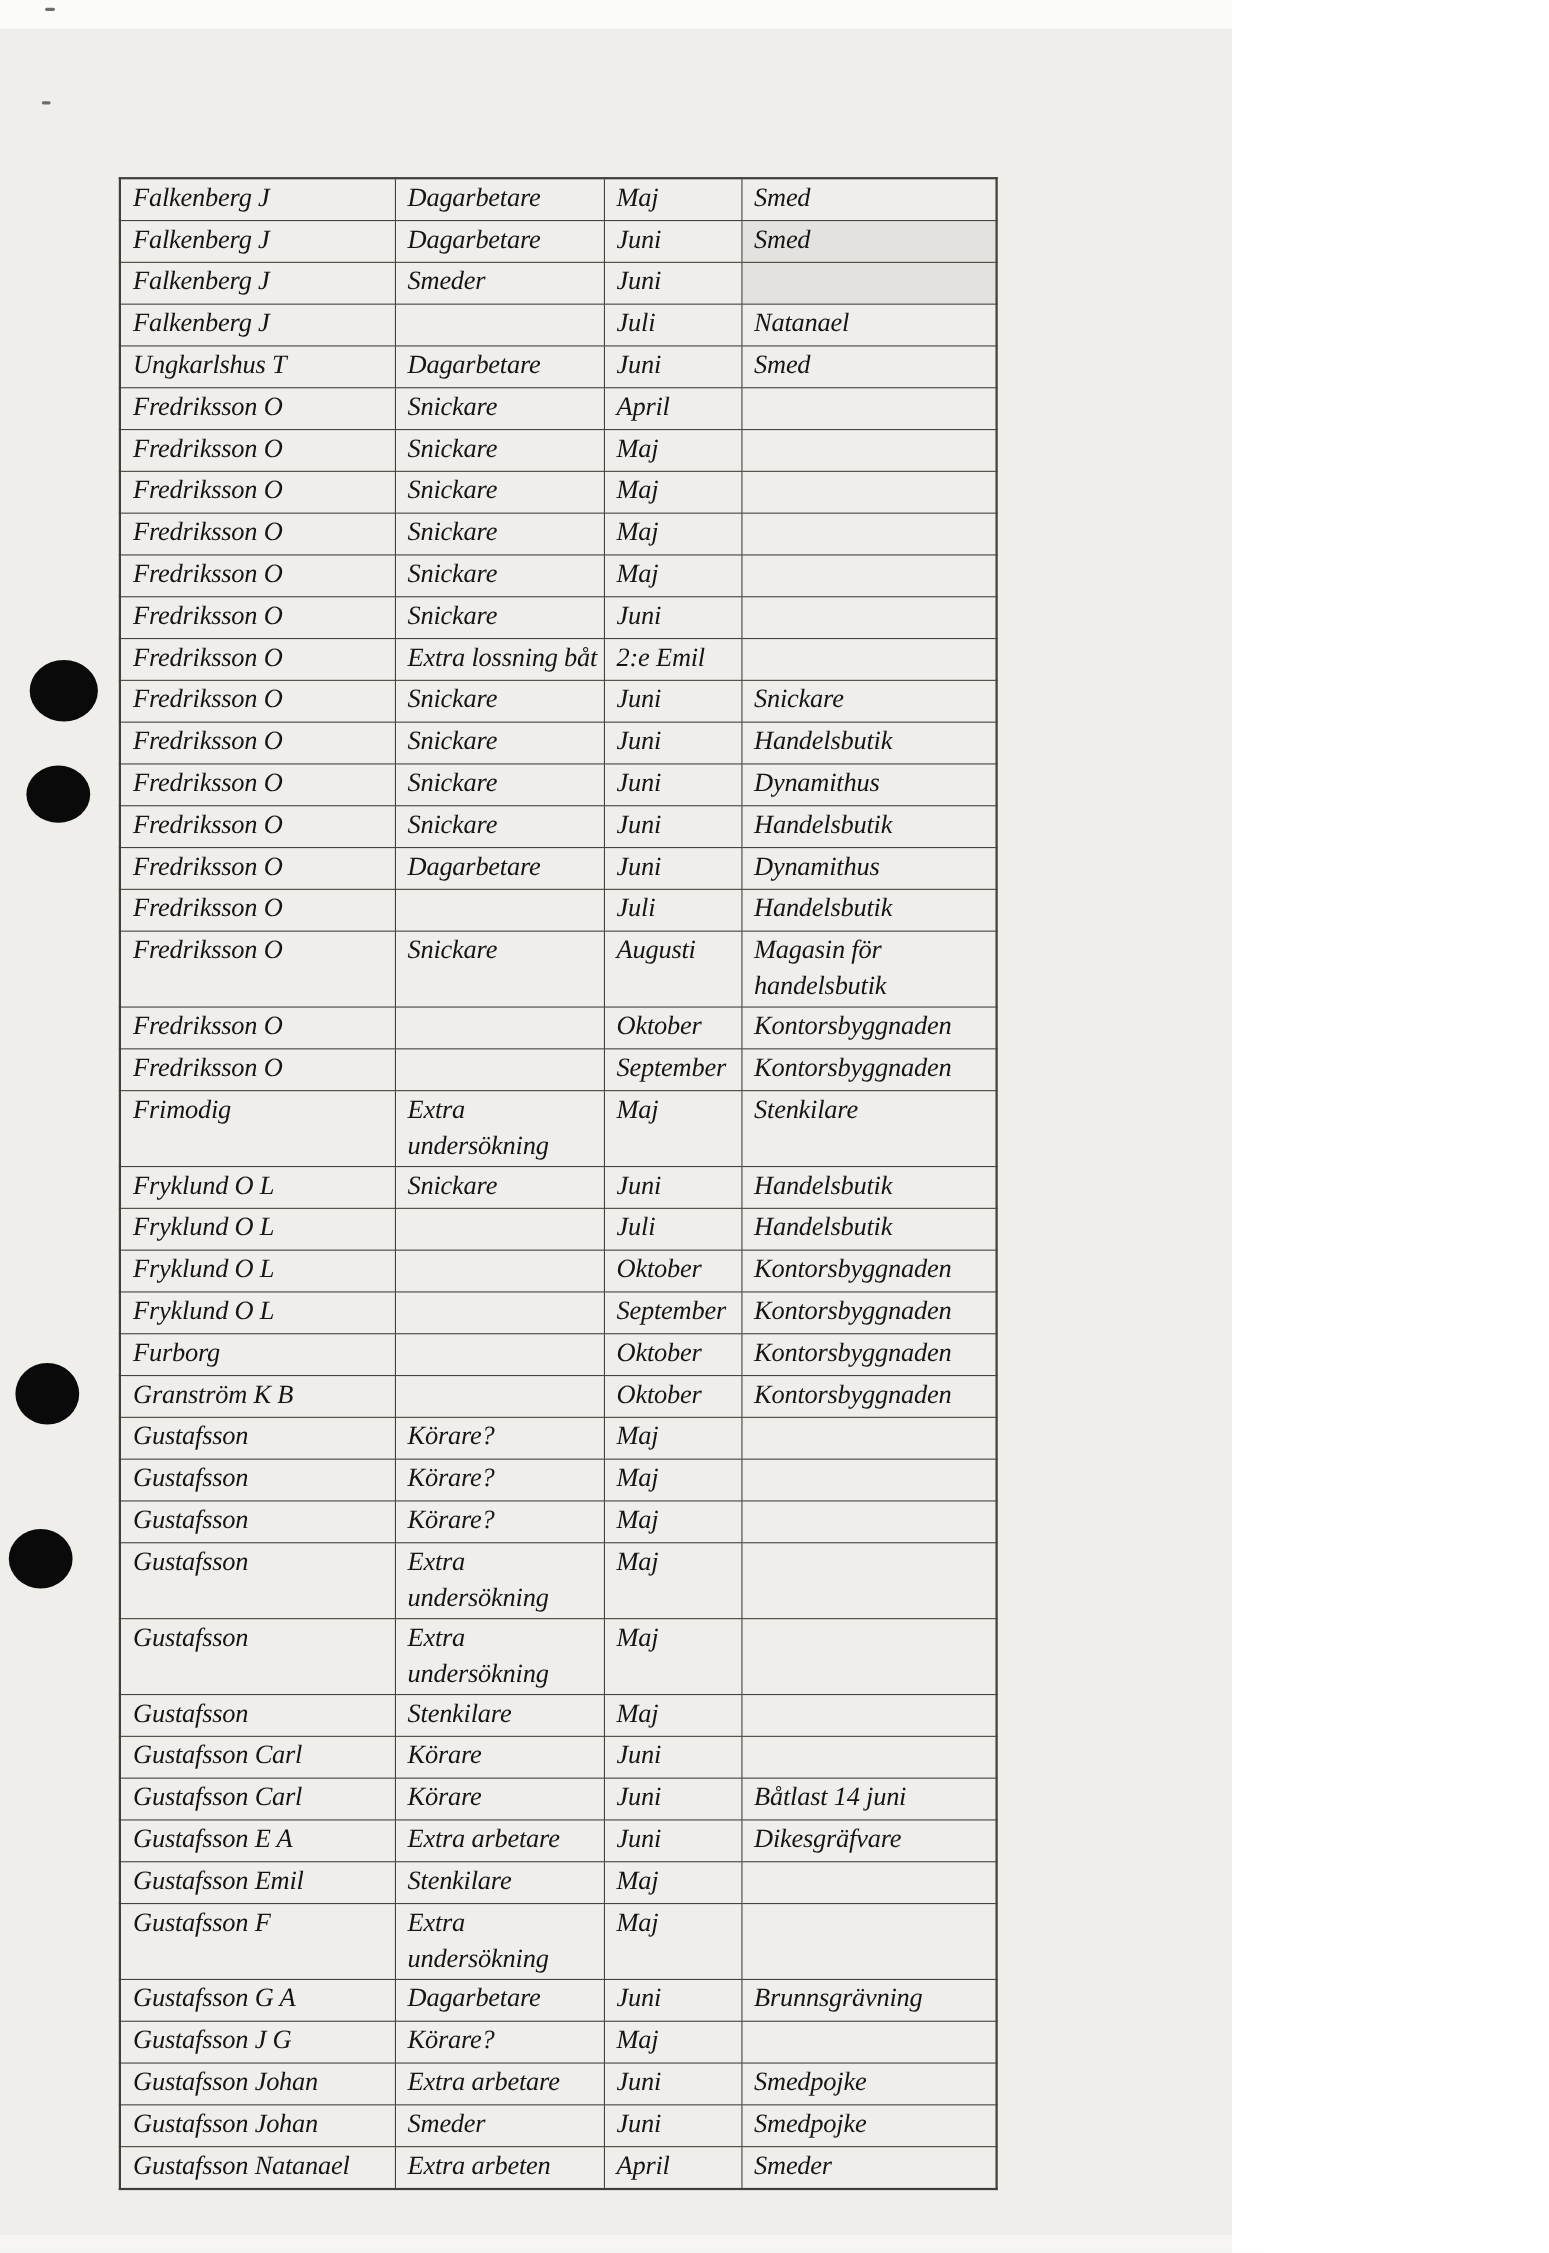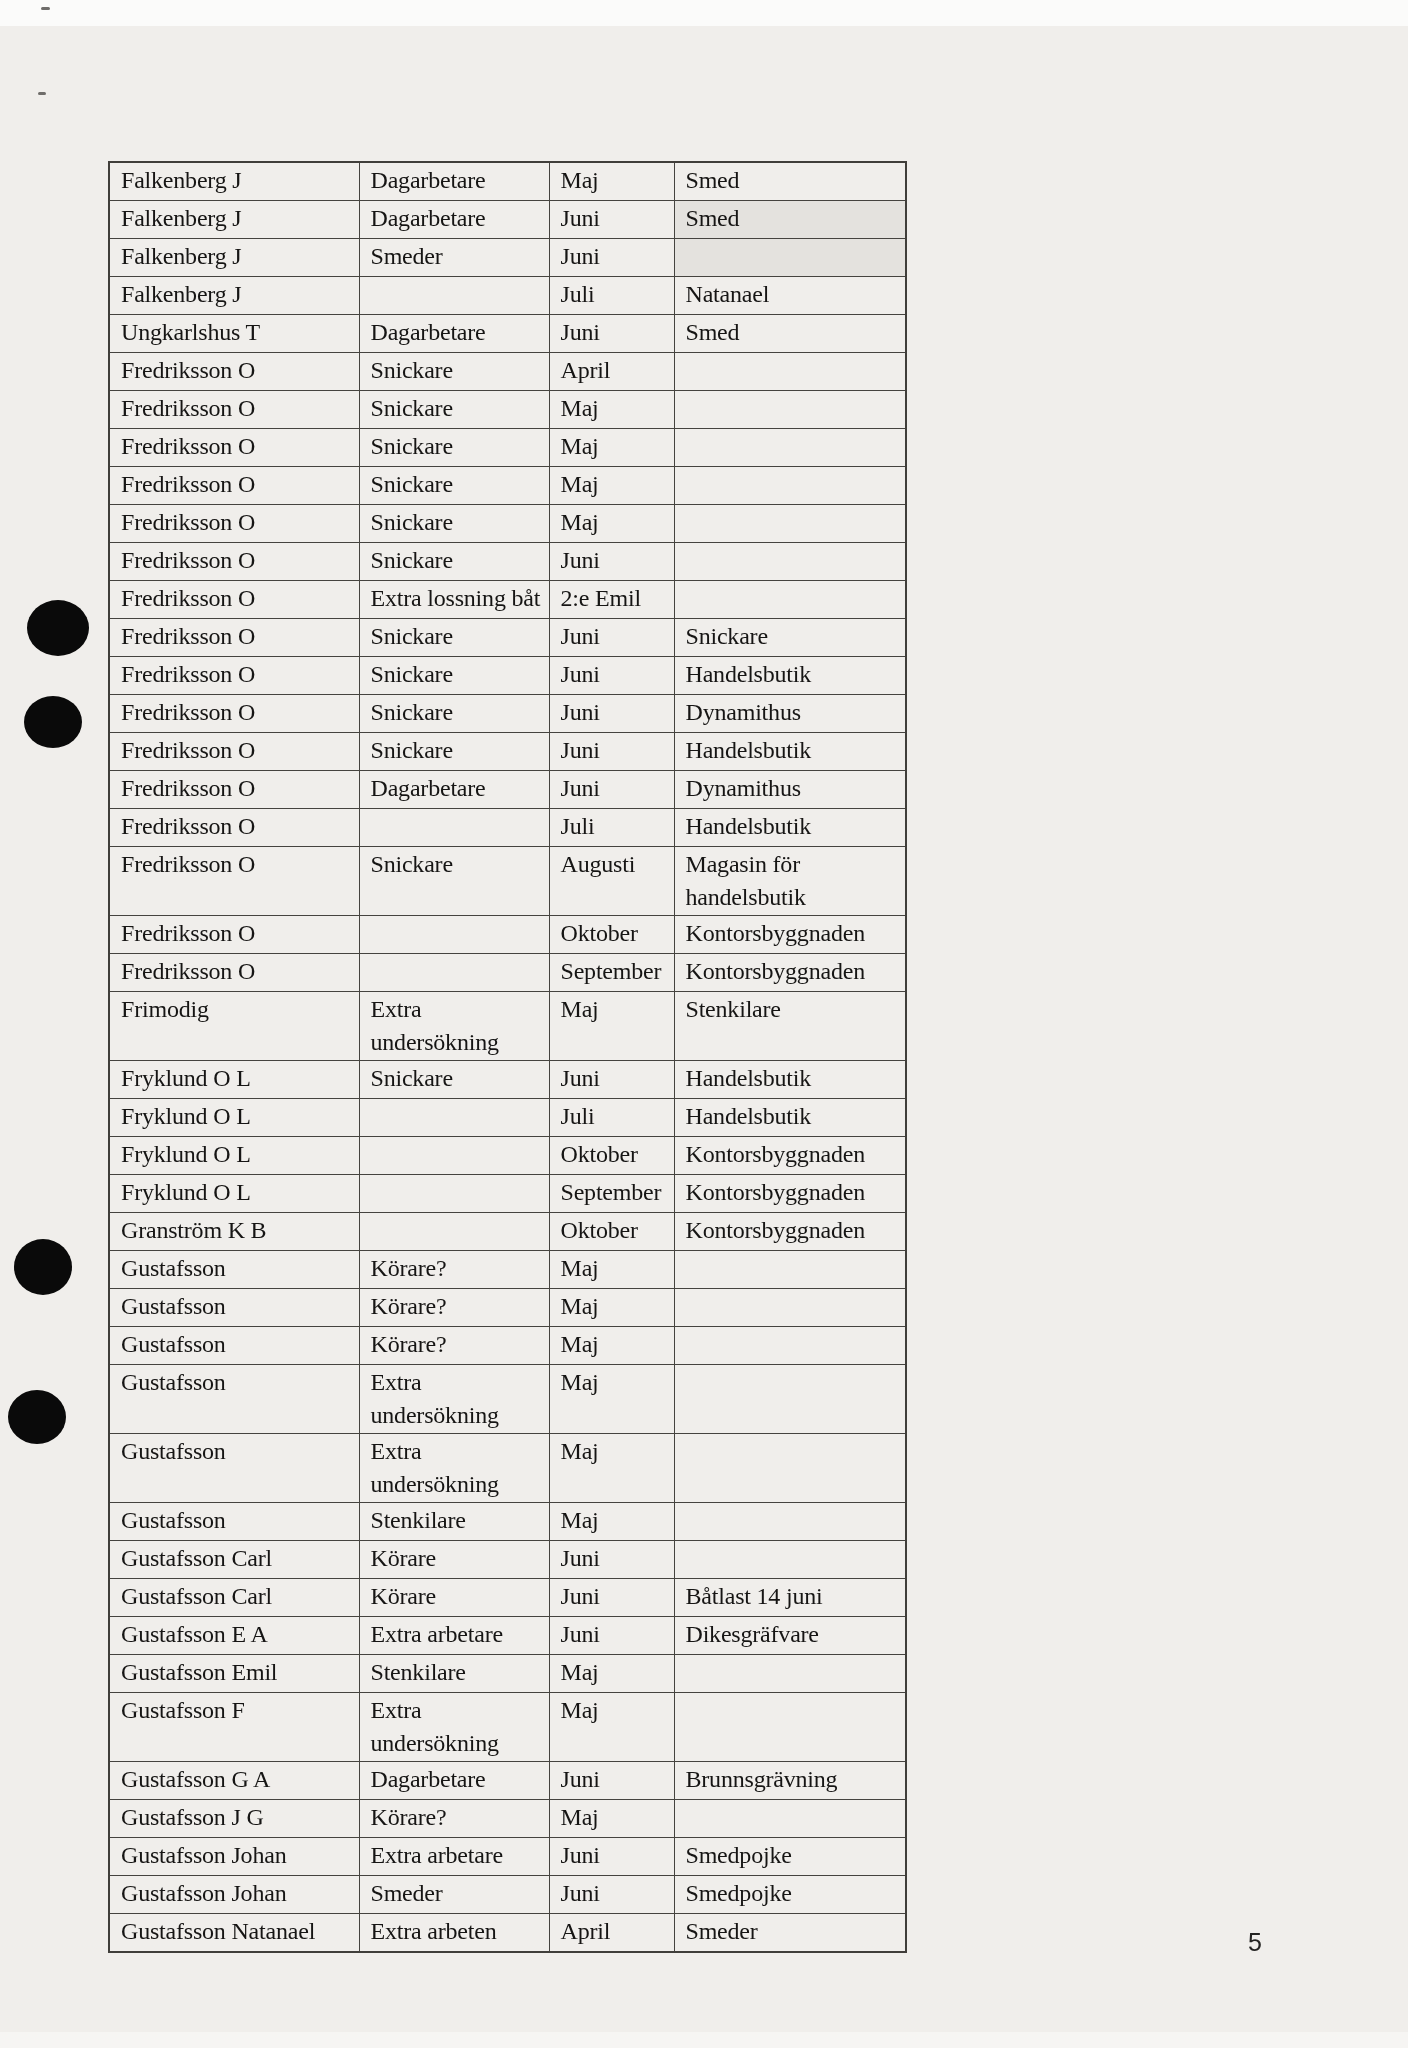--- a/index.html
+++ b/index.html
@@ -1,25 +1,26 @@
 <!DOCTYPE html>
 <html><head>
 <meta charset="utf-8">
 <style>
   html, body { margin: 0; padding: 0; }
   body { width: 1408px; height: 2048px; }
 
   .page {
     position: relative;
-    width: 1408px;
+    width: 1120px;
     height: 2048px;
     background: #f0eeeb;
     overflow: hidden;
     font-family: "Liberation Serif", "DejaVu Serif", serif;
     color: #161514;
+    font-style: italic;
   }
 
   
   .band-top {
     position: absolute; top: 0; left: 0; right: 0; height: 26px;
     background: #fbfbfa;
   }
   .band-bottom {
     position: absolute; bottom: 0; left: 0; right: 0; height: 16px;
     background: #f6f5f3;
@@ -248,20 +249,26 @@
           <td>Oktober</td>
           <td>Kontorsbyggnaden</td>
         </tr>
         <tr>
           <td>Fryklund O L</td>
           <td></td>
           <td>September</td>
           <td>Kontorsbyggnaden</td>
         </tr>
         <tr>
+          <td>Furborg</td>
+          <td></td>
+          <td>Oktober</td>
+          <td>Kontorsbyggnaden</td>
+        </tr>
+        <tr>
           <td>Granström K B</td>
           <td></td>
           <td>Oktober</td>
           <td>Kontorsbyggnaden</td>
         </tr>
         <tr>
           <td>Gustafsson</td>
           <td>Körare?</td>
           <td>Maj</td>
           <td></td>

